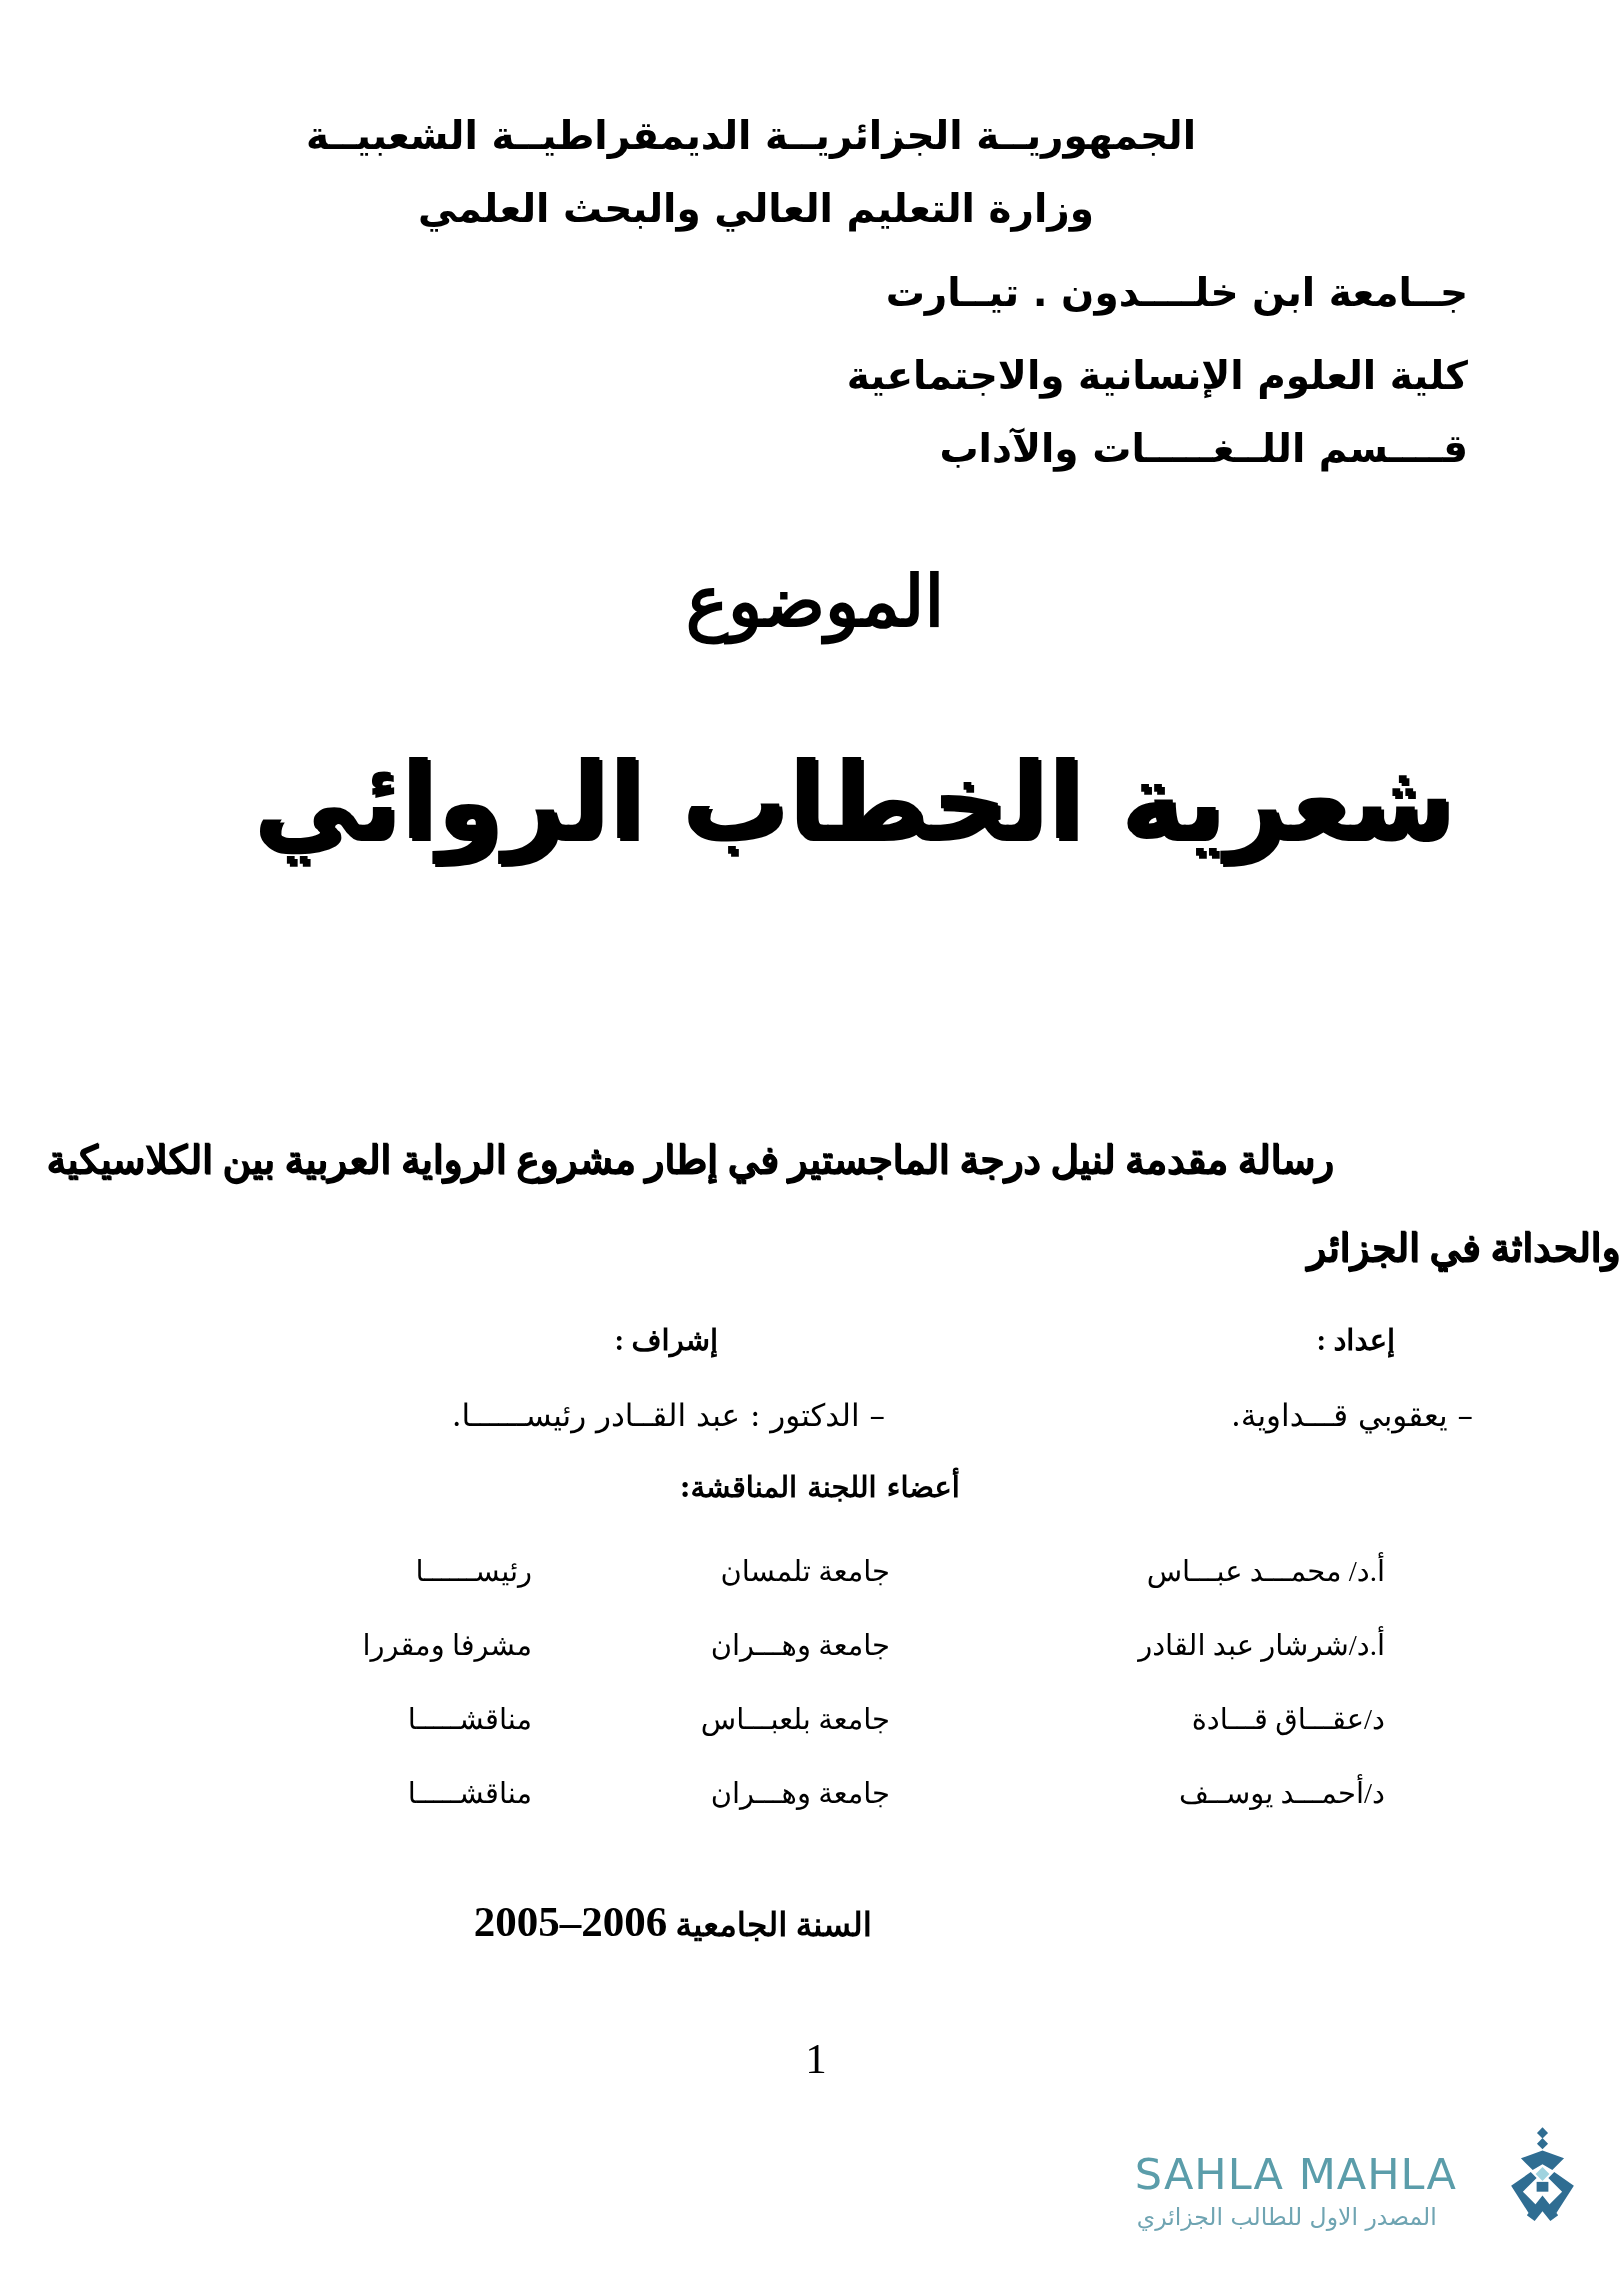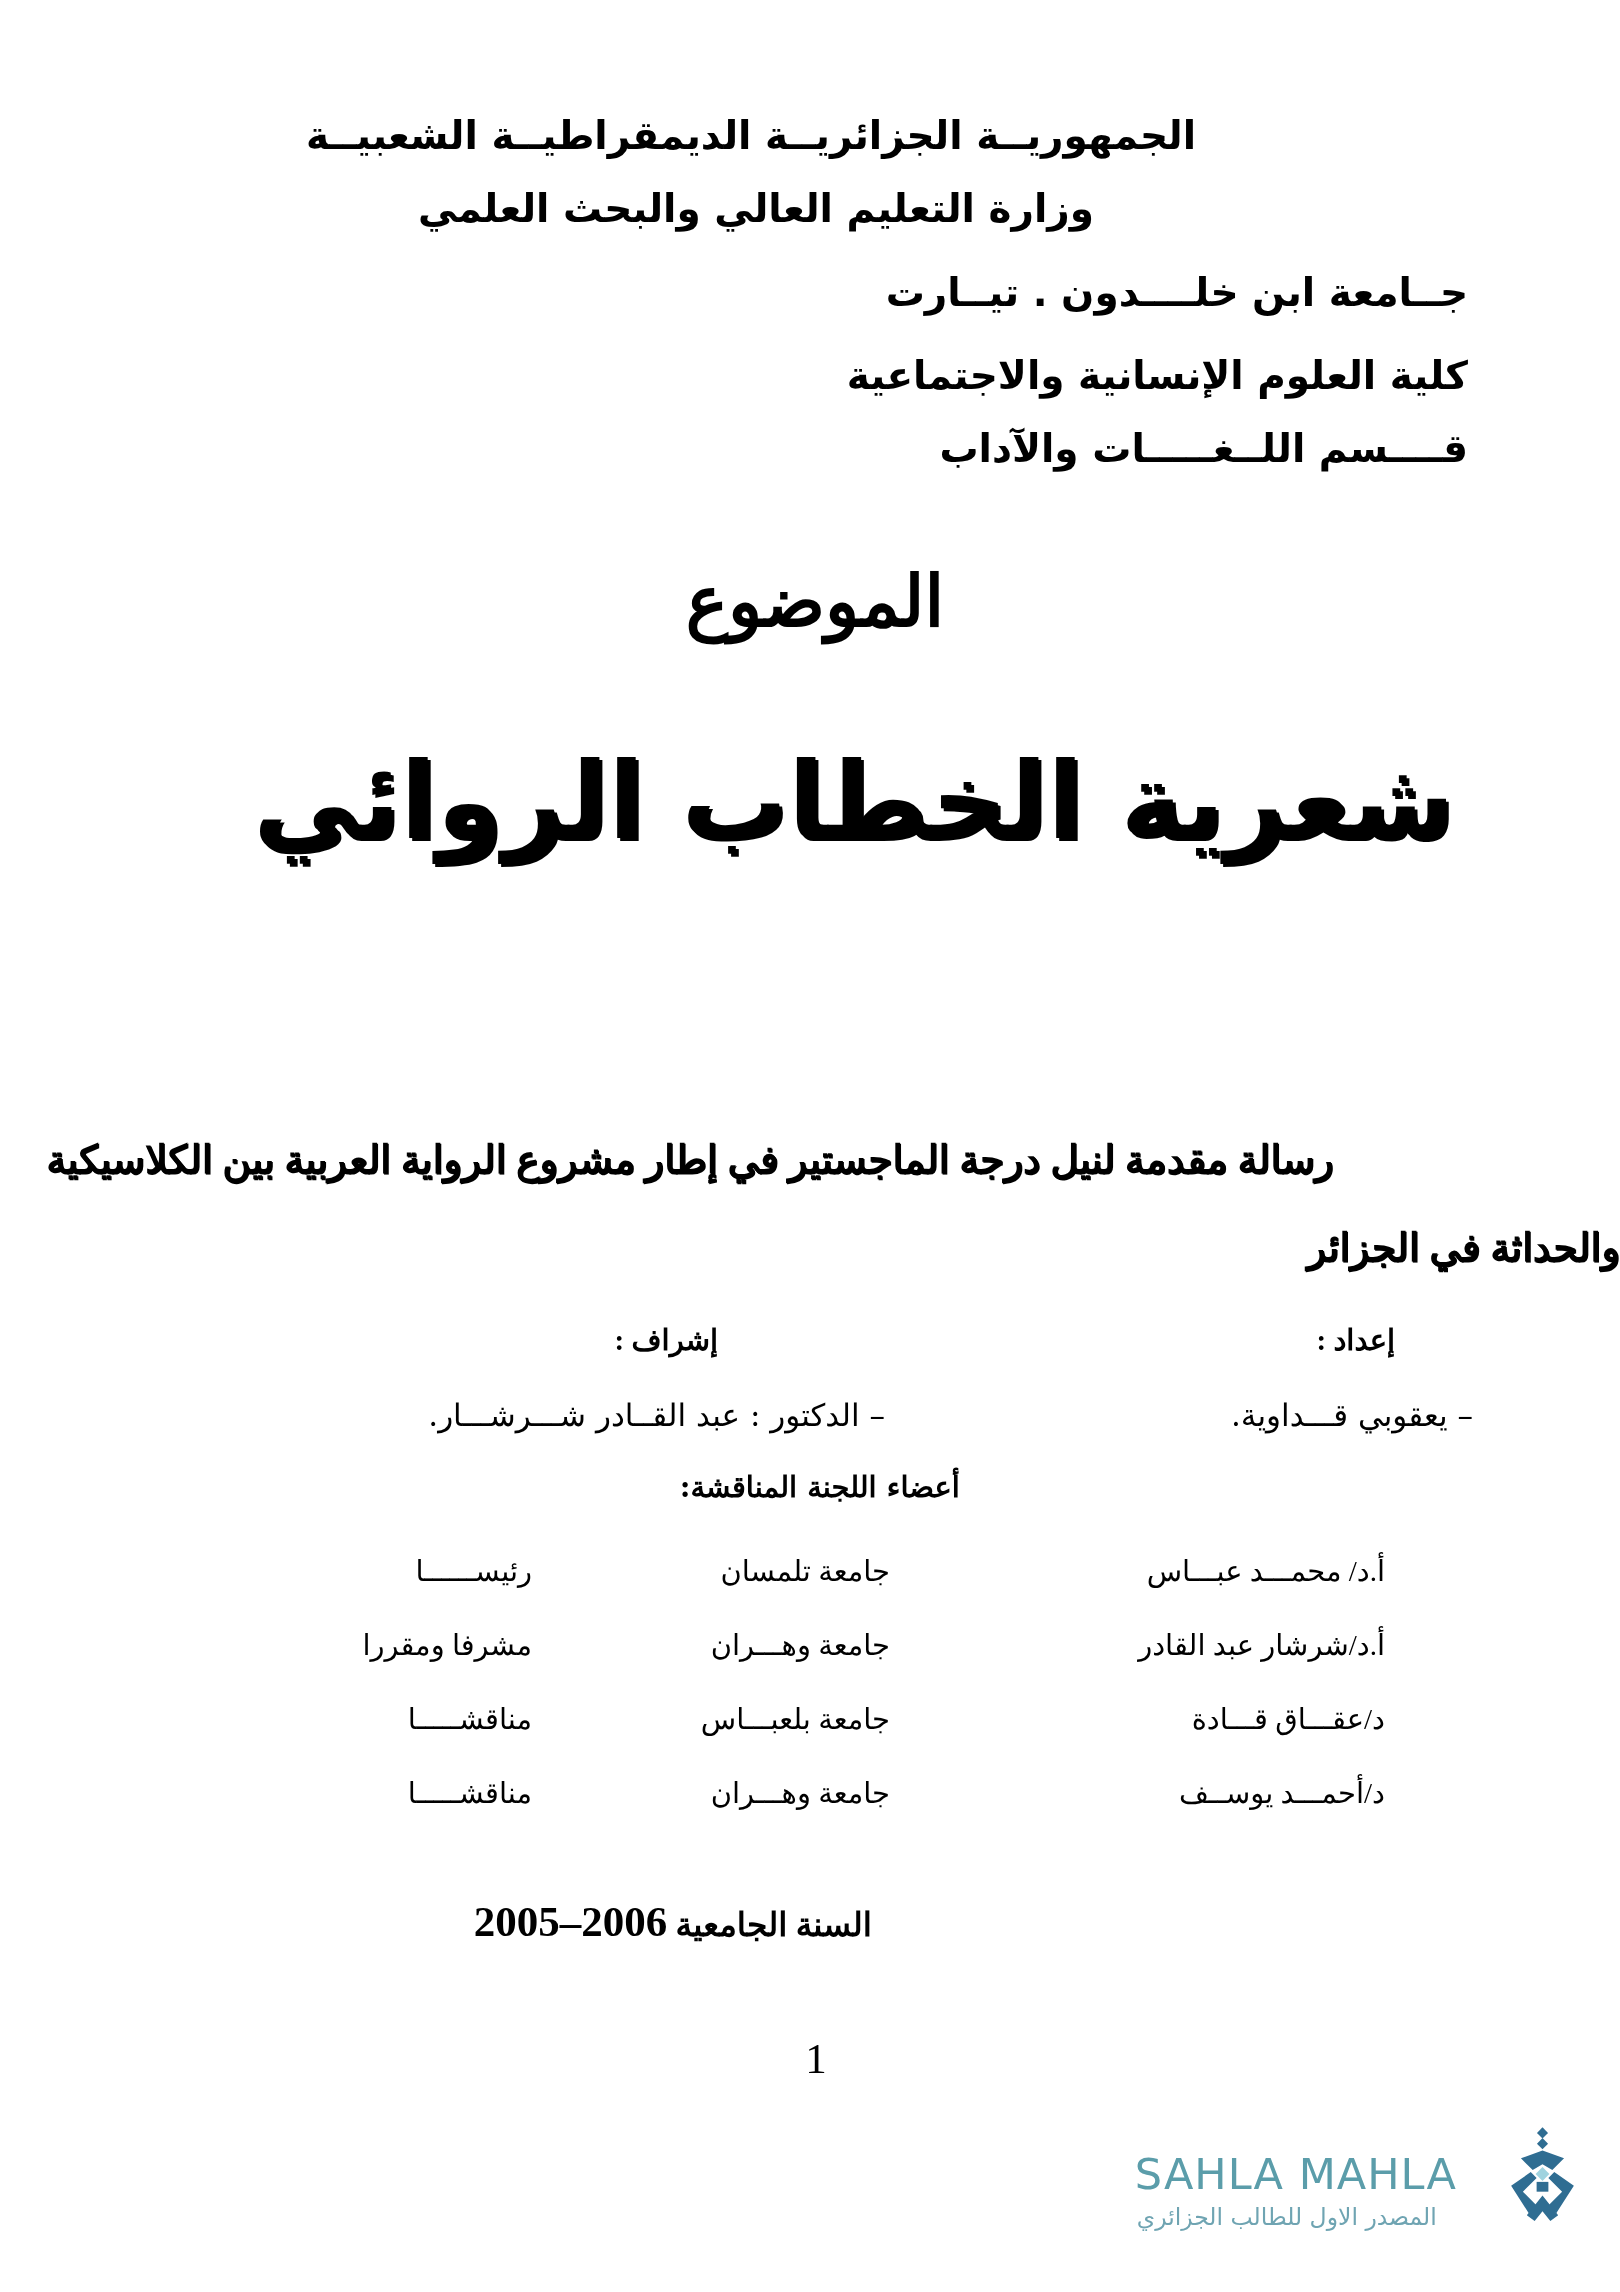--- a/index.html
+++ b/index.html
@@ -60,21 +60,21 @@
   <div class="abs subject-label">الموضوع</div>
 
   <div class="abs title-1">شعرية الخطاب الروائي</div>
 
   <div class="abs thesis-1">رسالة مقدمة لنيل درجة الماجستير في إطار مشروع الرواية العربية بين الكلاسيكية</div>
   <div class="abs thesis-2">والحداثة في الجزائر</div>
 
   <div class="abs prep-label">إعداد :</div>
   <div class="abs sup-label">إشراف :</div>
   <div class="abs prep-name">– يعقوبي قـــداوية.</div>
-  <div class="abs sup-name">– الدكتور : عبد القــادر شـــرشـــار.</div>
+  <div class="abs sup-name">– الدكتور : عبد القــادر رئيســــــا.</div>
 
   <div class="abs committee-label">أعضاء اللجنة المناقشة:</div>
 
   <div class="committee">
     <div class="crow">
       <span class="c-name">أ.د/ محمـــد عبـــاس</span>
       <span class="c-univ">جامعة تلمسان</span>
       <span class="c-role">رئيســــــا</span>
     </div>
     <div class="crow">

